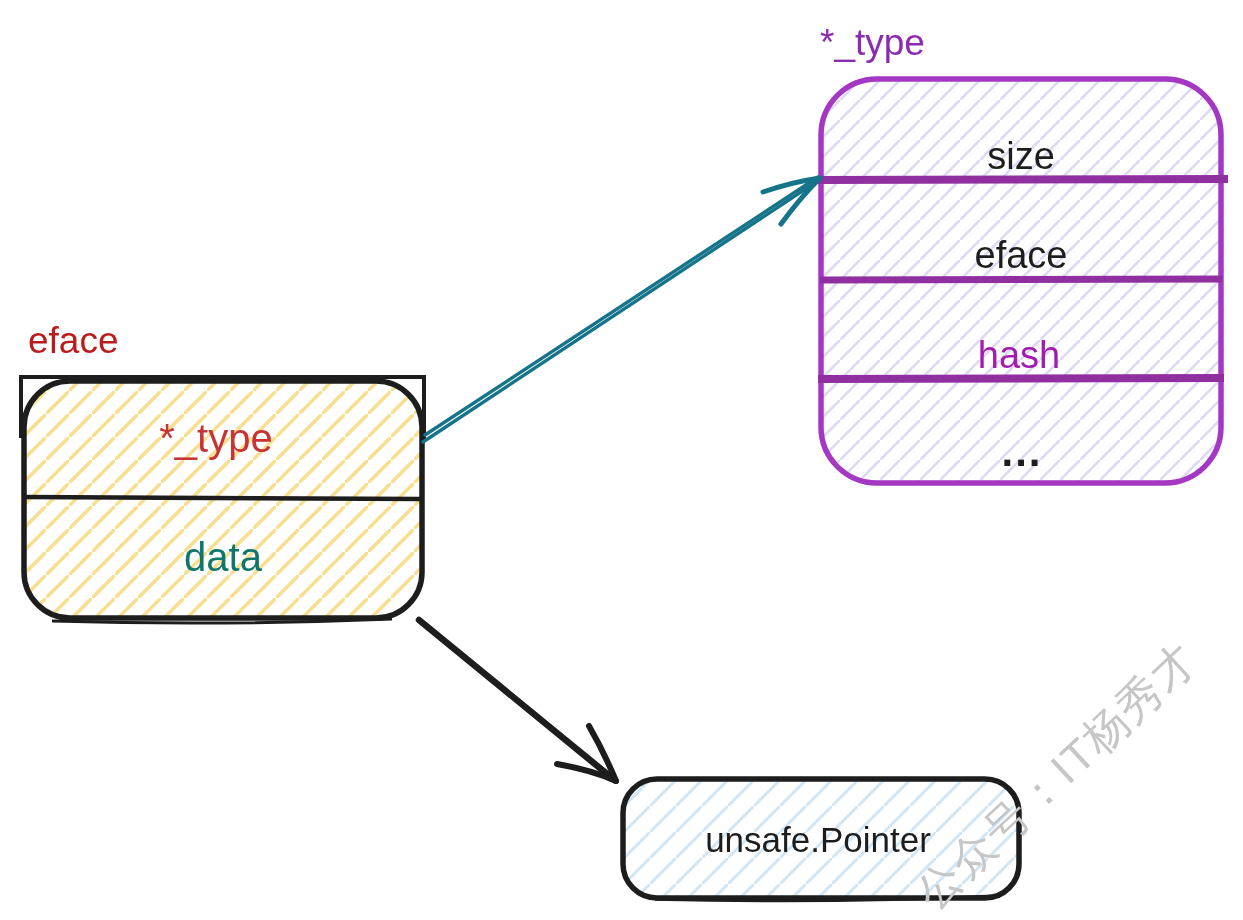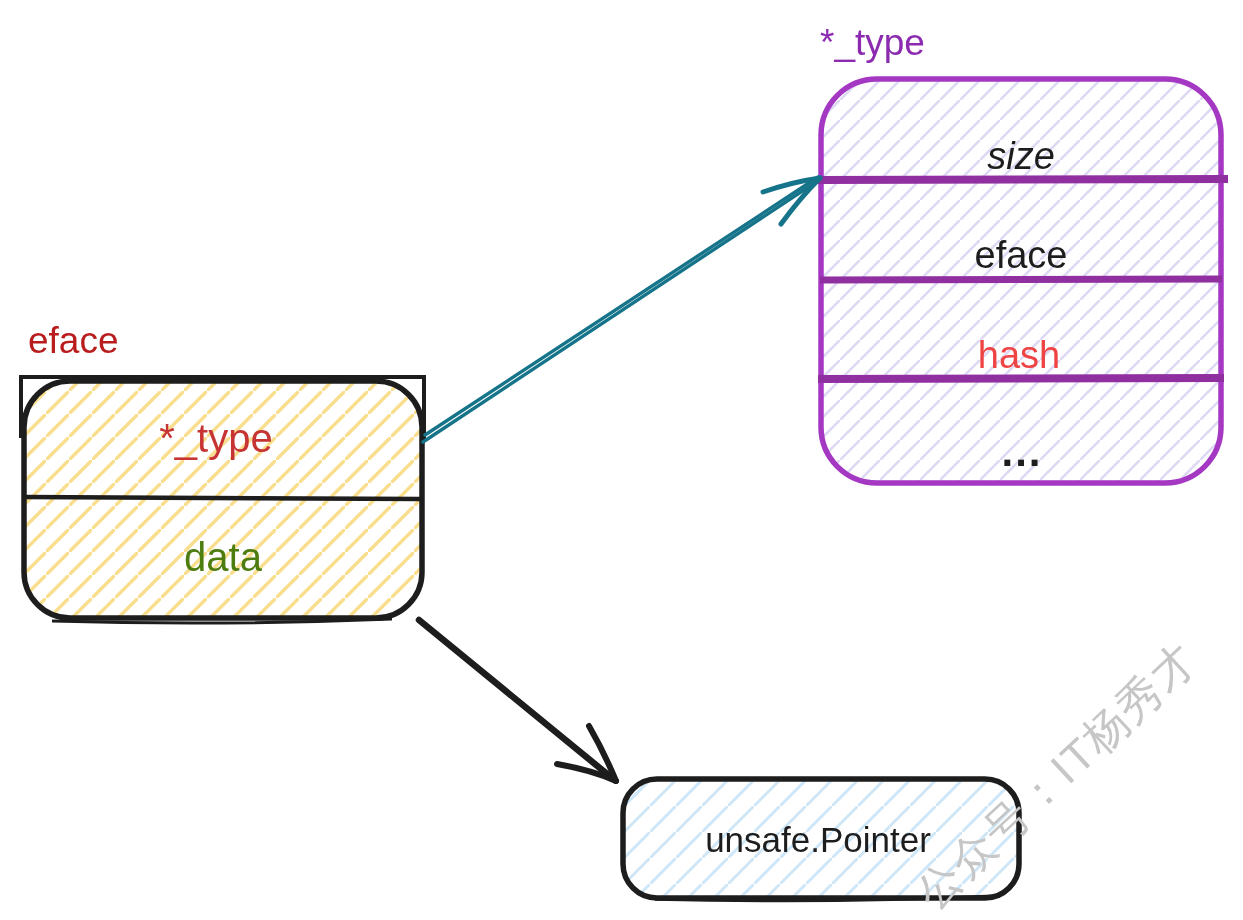--- a/index.html
+++ b/index.html
@@ -15,26 +15,26 @@
   .label {
     position: absolute;
     white-space: nowrap;
     color: #1d1d1d;
     line-height: 1;
   }
   .center { transform: translate(-50%, -50%); }
 
   #eface-title   { left: 28px;  top: 322px; font-size: 37px; color: #b91c1c; }
   #eface-row-type{ left: 216px; top: 438px; font-size: 40px; color: #c63434; }
-  #eface-row-data{ left: 223px; top: 557px; font-size: 40px; color: #4d7c0f; }
+  #eface-row-data{ left: 223px; top: 557px; font-size: 40px; color: #0f766e; }
 
   #type-title    { left: 820px; top: 24px;  font-size: 37px; color: #8c2bb0; }
-  #type-row-size { left: 1021px; top: 156px; font-size: 38px; font-style: italic; }
+  #type-row-size { left: 1021px; top: 156px; font-size: 38px; }
   #type-row-kind { left: 1021px; top: 255px; font-size: 38px; }
-  #type-row-hash { left: 1019px; top: 355px; font-size: 38px; color: #ef4444; }
+  #type-row-hash { left: 1019px; top: 355px; font-size: 38px; color: #a21caf; }
   #type-row-more { left: 1022px; top: 452px; font-size: 42px; font-weight: bold; letter-spacing: 2px; }
 
   #unsafe-label  { left: 818px; top: 839px; font-size: 35px; }
 
   #watermark {
     left: 1057px; top: 776px;
     font-size: 44px;
     letter-spacing: 2px;
     color: #c6c6c6;
     transform: translate(-50%, -50%) rotate(-43deg);

